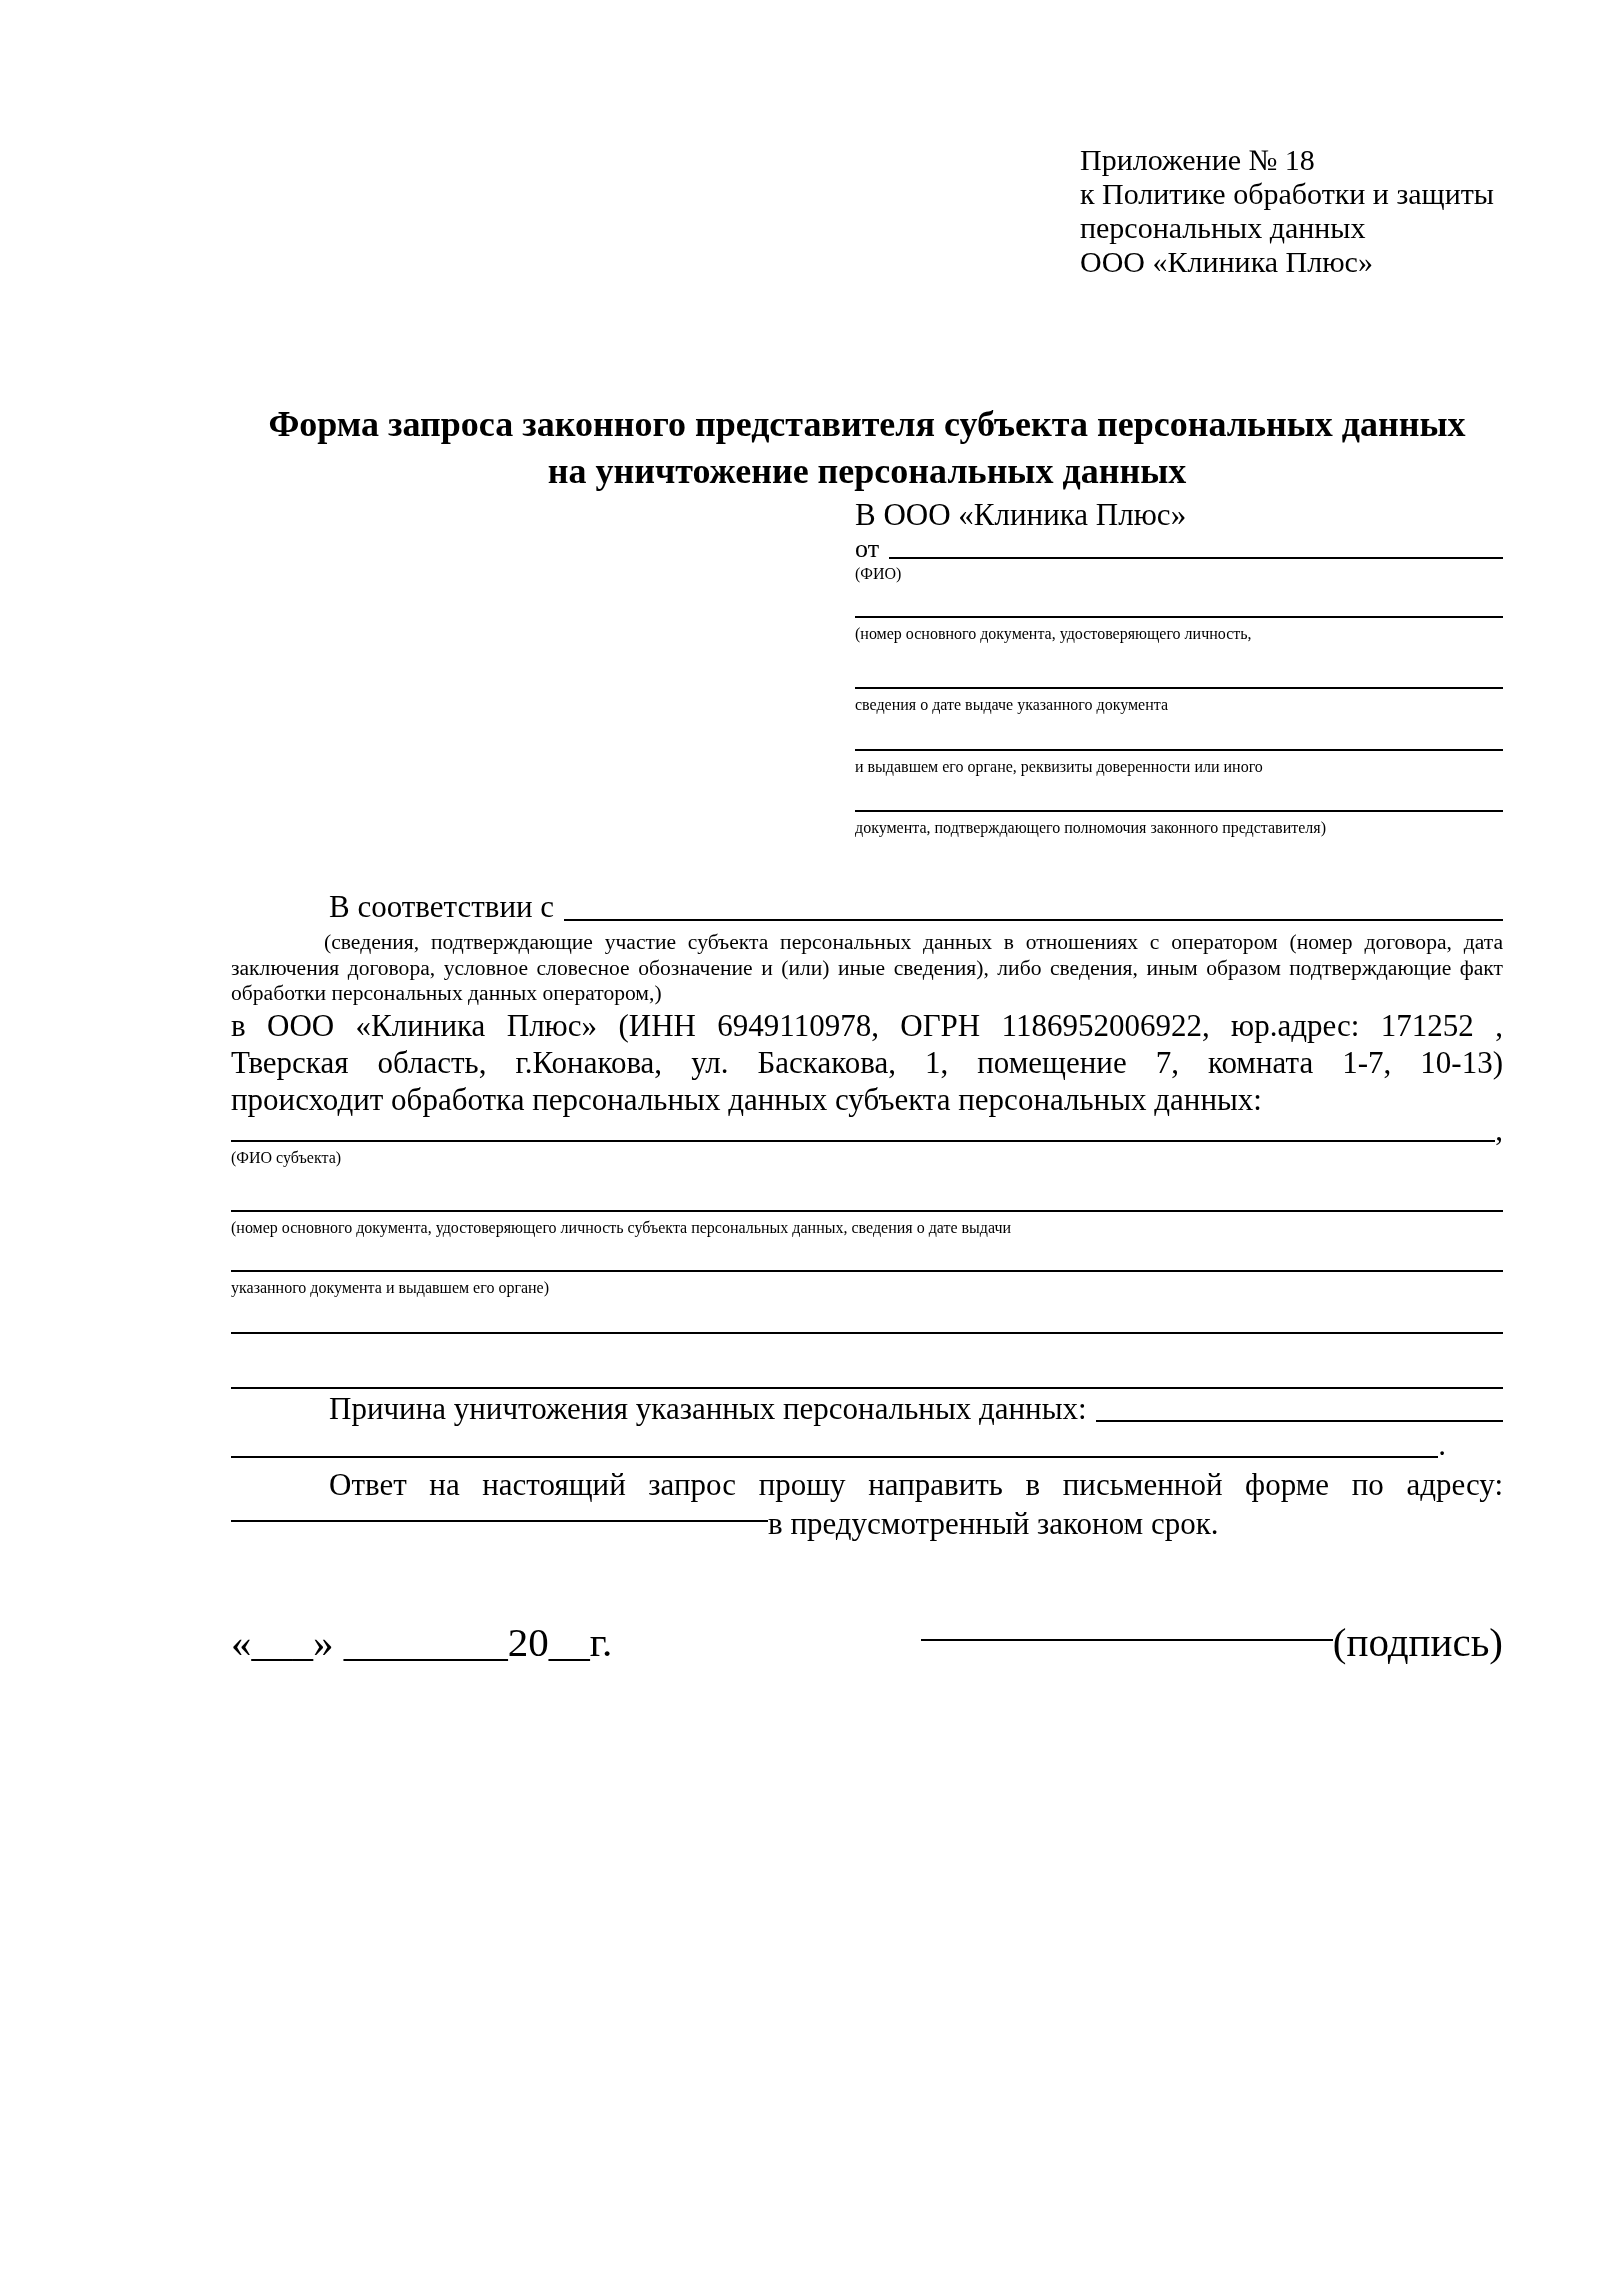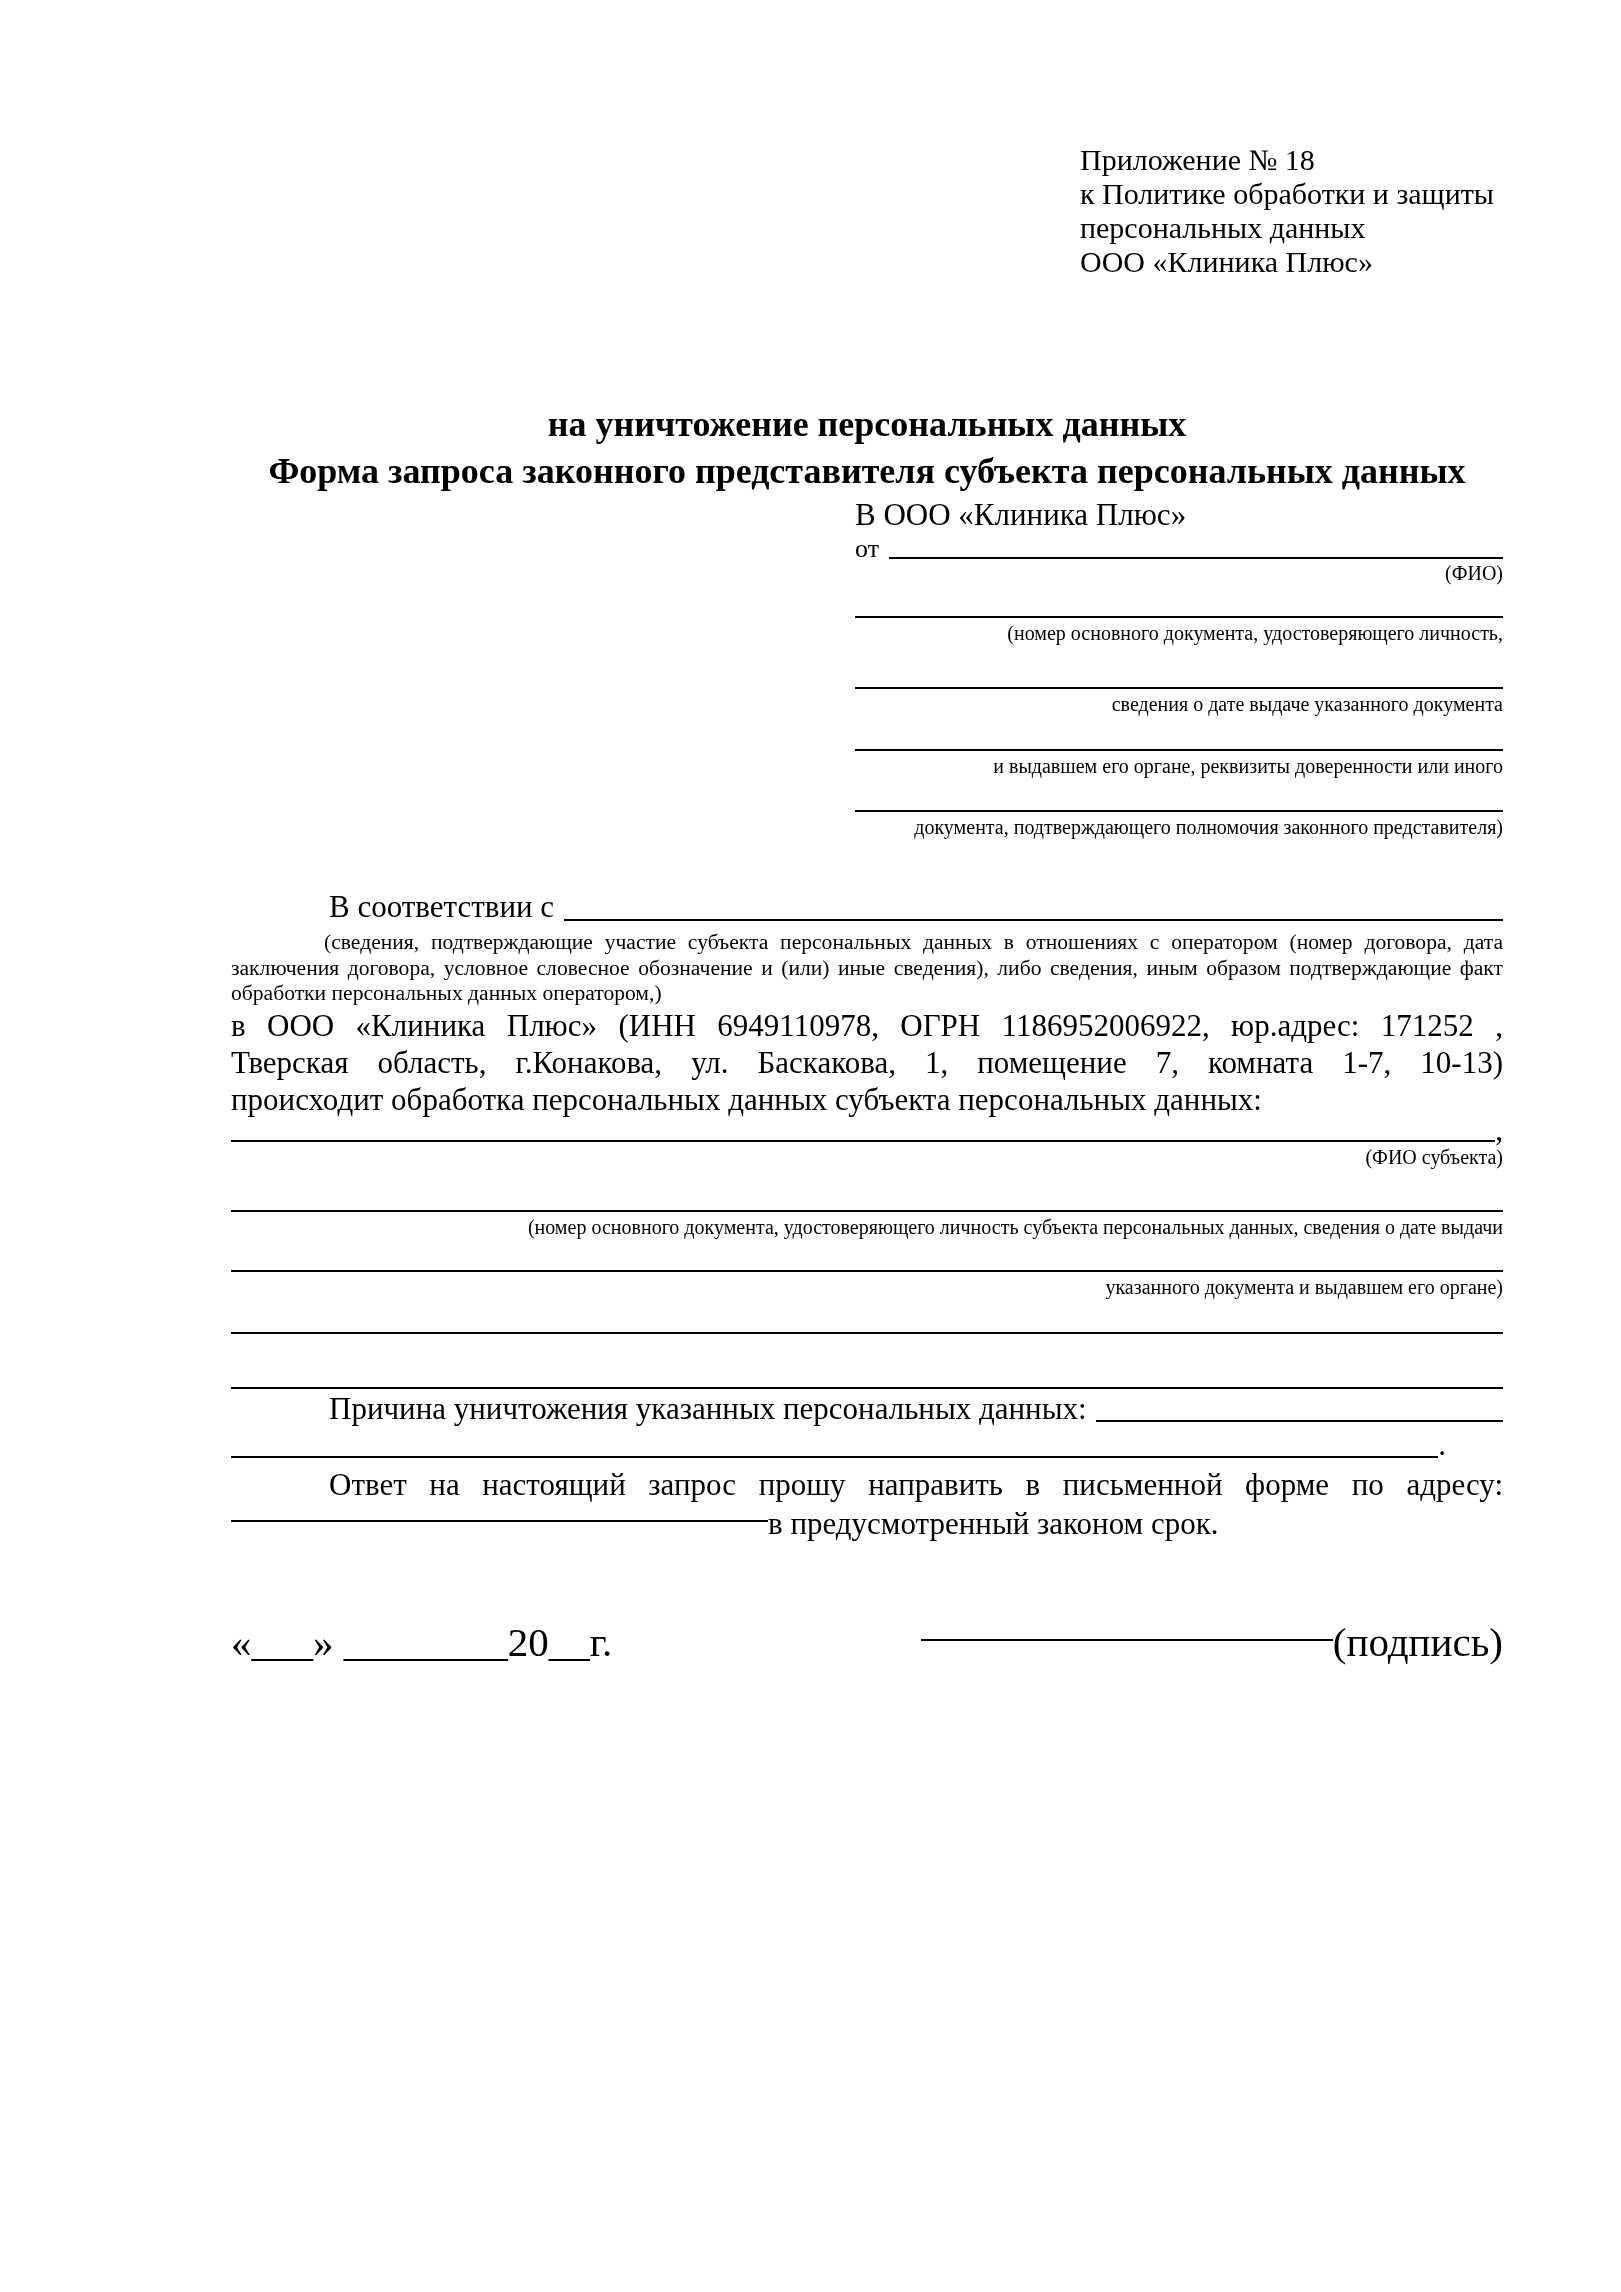--- a/index.html
+++ b/index.html
@@ -14,21 +14,21 @@
   .header-block { margin-top:143px; margin-left:849px; font-size:30px; line-height:34px; }
 
   
   .title { margin:122px 0 0 0; font-size:36px; font-weight:bold; text-align:center; line-height:47px; }
 
   
   .addressee { margin-left:624px; width:648px; font-size:31px; }
   .addr-to { line-height:39px; }
   .from-row { display:flex; height:24.5px; font-size:26px; }
   .from-row .fill { flex:1; border-bottom:2.9px solid #000; margin-left:9.8px; }
-  .cap { font-size:20px; line-height:25.5px; text-align:right; }
+  .cap { font-size:16px; line-height:25.5px; text-align:left; }
   .addressee .cap { margin-top:2.9px; }
   .rule { border-bottom:2.9px solid #000; }
   .u1 { height:29px; } .u2 { height:41px; } .u3 { height:31px; }
 
   
   .fill-row { display:flex; align-items:flex-end; font-size:31px; line-height:39px;justify-content:center; }
   .fill-row .lead { white-space:nowrap; }
   .fill-row .fill { flex:1; border-bottom:2.9px solid #000; margin:0 0 5.9px 9.8px; }
   .indent { padding-left:98px; }
 
@@ -62,22 +62,22 @@
   <div class="content">
 
     <div class="header-block">
       <div>Приложение № 18</div>
       <div>к Политике обработки и защиты</div>
       <div>персональных данных</div>
       <div>ООО «Клиника Плюс»</div>
     </div>
 
     <h1 class="title">
+      <div>Форма запроса законного представителя субъекта персональных данных</div>
       <div>на уничтожение персональных данных</div>
-      <div>Форма запроса законного представителя субъекта персональных данных</div>
     </h1>
 
     <div class="addressee">
       <div class="addr-to">В ООО «Клиника Плюс»</div>
       <div class="from-row">
         <span>от</span>
         <div class="fill"></div>
       </div>
       <div class="cap">(ФИО)</div>
       <div class="rule u1"></div>

